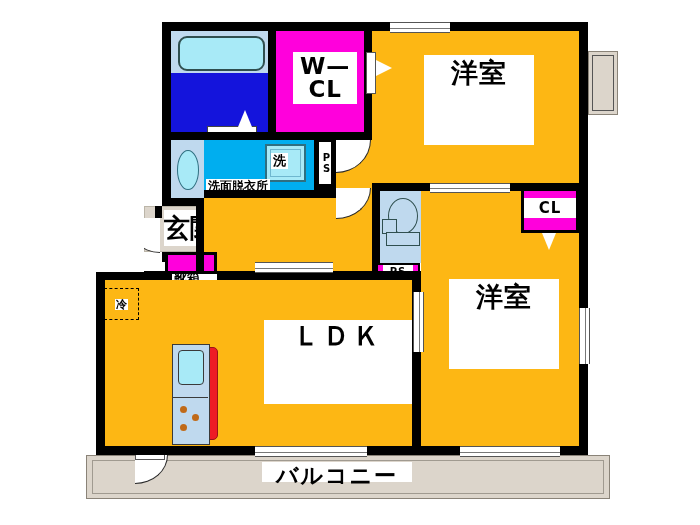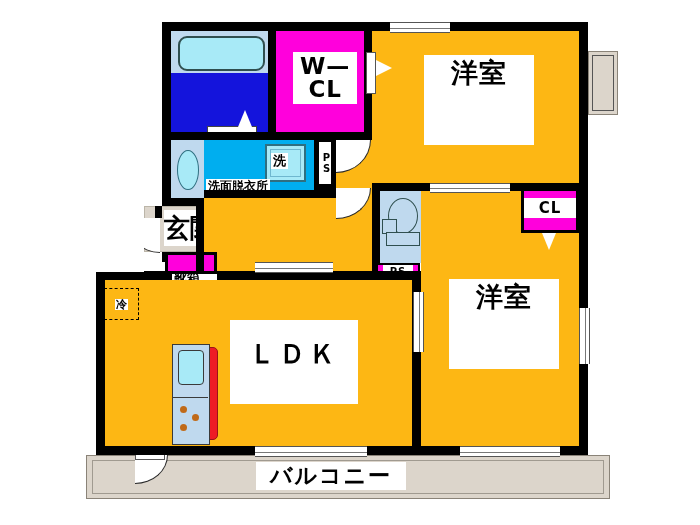--- a/index.html
+++ b/index.html
@@ -106,21 +106,21 @@
   .balcony-outer{position:absolute;background:#DCD5CB;border:1.4px solid #8a8378;}
   .balcony-inner{position:absolute;border:1.4px solid #a09a90;}
 </style>
 </head>
 <body>
 
 <div id="plan">
 
   <div class="balcony-outer abs" style="left:86px;top:455px;width:524px;height:44px;"></div>
   <div class="balcony-inner abs" style="left:92px;top:460px;width:512px;height:34px;"></div>
-  <div class="label" style="left:256px;top:462px;width:150px;height:28px;font-size:22px;font-weight:bold;line-height:28px;letter-spacing:2px;">バルコニー</div>
+  <div class="label" style="left:262px;top:462px;width:150px;height:20px;font-size:22px;font-weight:bold;line-height:28px;letter-spacing:2px;">バルコニー</div>
 
   <div class="door-arc arc-br" style="left:135px;top:455px;width:32px;height:28px;"></div>
   <div class="abs c-white" style="left:135px;top:450px;width:30px;height:10px;border:1.2px solid #555;"></div>
 
   <div class="wall abs" style="left:162px;top:22px;width:210px;height:9px;"></div>
 
   <div class="wall abs" style="left:372px;top:22px;width:216px;height:9px;"></div>
 
   <div class="wall abs" style="left:162px;top:22px;width:9px;height:240px;"></div>
 
@@ -201,21 +201,21 @@
   <div class="toilet-tank" style="left:382px;top:219px;width:13px;height:13px;"></div>
   <div class="abs c-paleblue" style="left:386px;top:232px;width:34px;height:14px;border:1.4px solid #2f4f4f;"></div>
   <div class="wall abs" style="left:424px;top:183px;width:8px;height:88px;"></div>
   <div class="wall abs" style="left:372px;top:183px;width:60px;height:8px;"></div>
 
   <div class="wall abs" style="left:376px;top:263px;width:44px;height:16px;"></div>
   <div class="abs c-magenta" style="left:378px;top:265px;width:40px;height:12px;"></div>
   <div class="ps-label" style="position:absolute;left:383px;top:265px;width:30px;height:12px;line-height:12px;font-size:10px;letter-spacing:1px;">PS</div>
 
   <div class="room abs" style="left:105px;top:280px;width:316px;height:166px;"></div>
-  <div class="label rm-label" style="left:230px;top:320px;width:128px;height:84px;padding-top:20px;">
+  <div class="label rm-label" style="left:264px;top:320px;width:148px;height:84px;padding-top:2px;">
     <span style="letter-spacing:3px;">ＬＤＫ</span>
   </div>
 
   <div class="fridge" style="left:104px;top:288px;width:33px;height:30px;">
     <span>冷</span>
   </div>
 
   <div class="abs c-red" style="left:203px;top:347px;width:15px;height:93px;border-radius:0 5px 5px 0;border:1px solid #9b1318;"></div>
   <div class="sink-unit" style="left:172px;top:344px;width:36px;height:99px;"></div>
   <div class="sink-basin" style="left:178px;top:350px;width:24px;height:33px;"></div>

